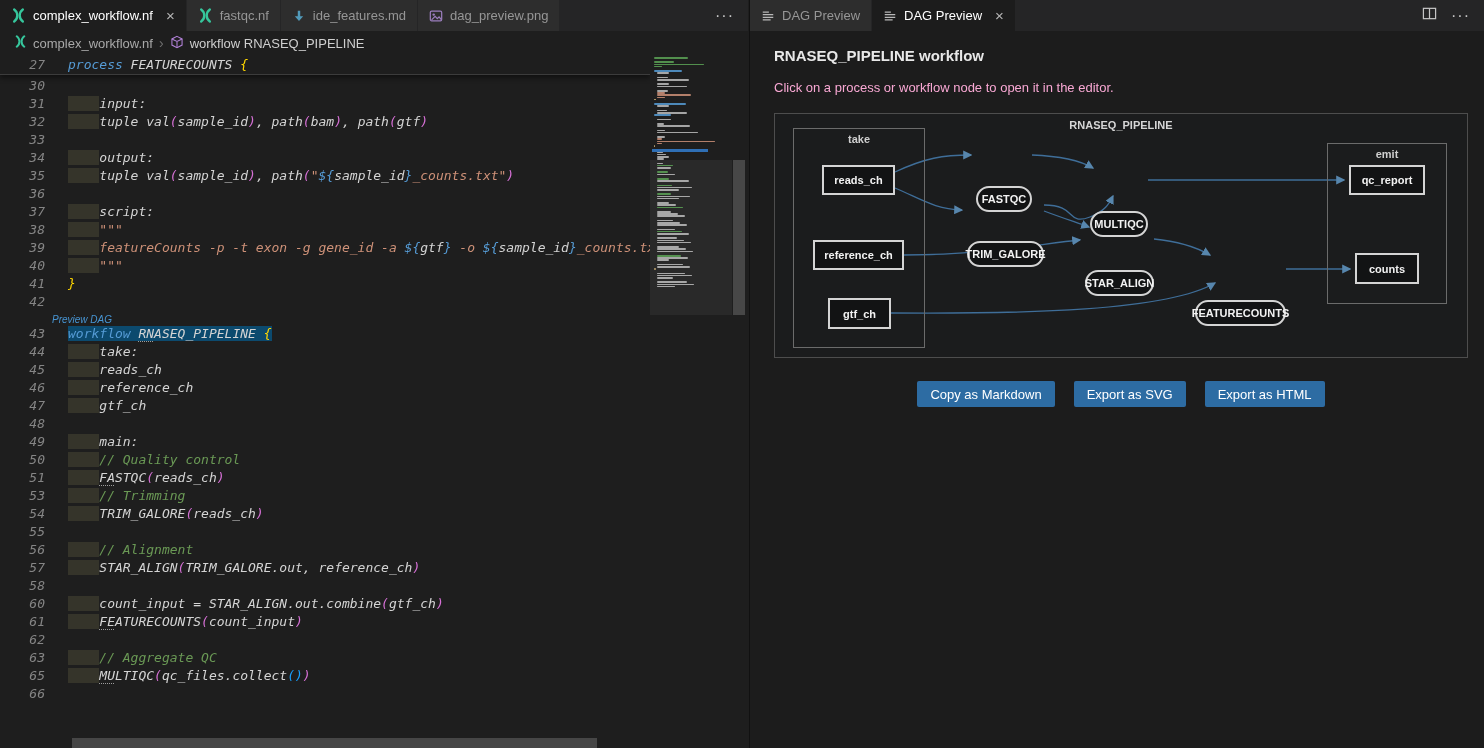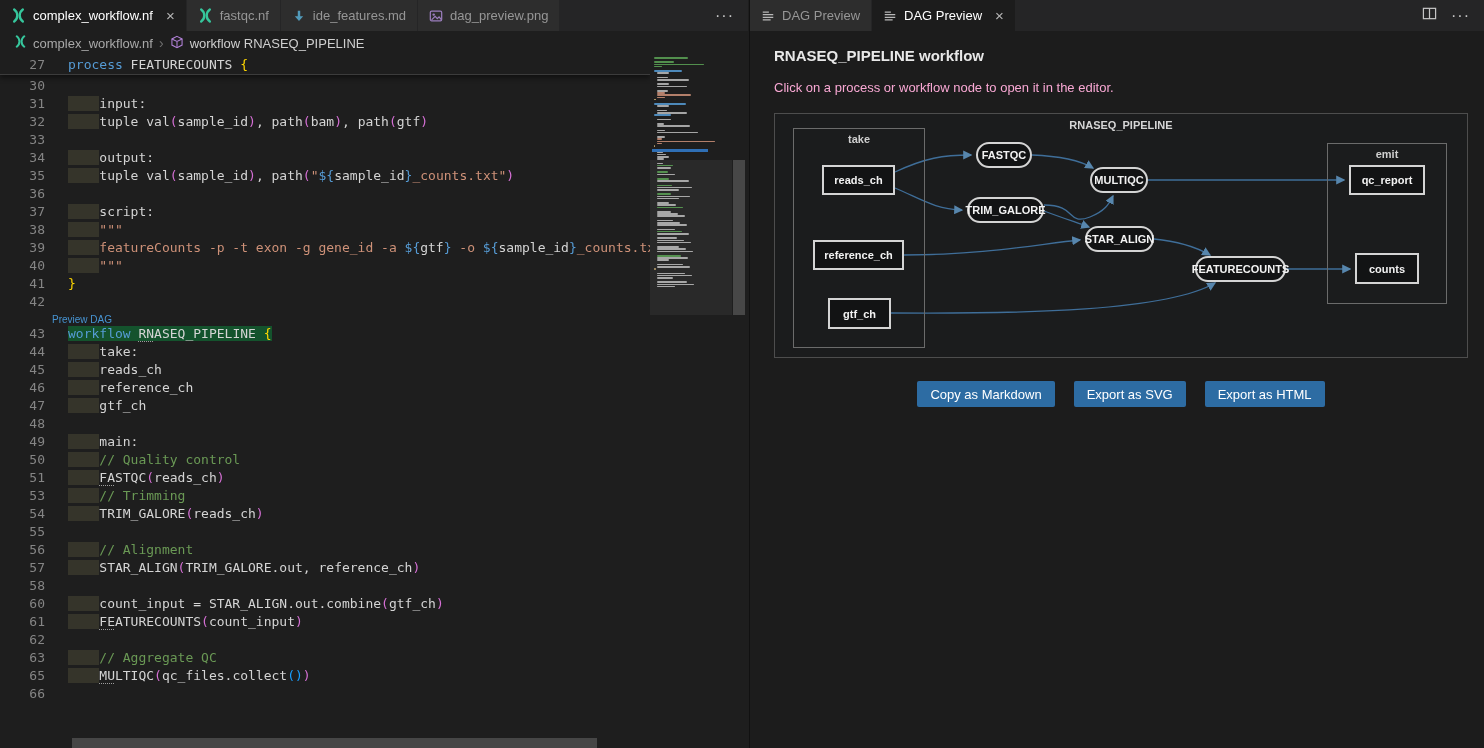--- a/index.html
+++ b/index.html
@@ -23,40 +23,40 @@
   .more-glyph { font-size:16px; letter-spacing:1px; color:#c5c5c5; cursor:pointer; }
 
   
   .breadcrumb { display:flex; align-items:center; gap:6px; height:24px; padding-left:14px;
                 background:#1e1e1e; font-size:13px; color:#a9a9a9; }
   .breadcrumb .sep { color:#6f6f6f; font-size:14px; }
   .breadcrumb .sym { color:#cfcfcf; }
 
   
   .editor { position:absolute; left:0; top:55px; width:748px; height:693px; overflow:hidden; background:#1e1e1e; }
-  .code-clip { position:absolute; left:0; top:0; width:650px; height:693px; overflow:hidden; }
+  .code-clip { position:absolute; left:0; top:0; width:650px; height:693px; overflow:hidden;font-style:italic; }
   .code-line, .sticky-line { display:flex; height:18px; line-height:18px;
       font-family:"DejaVu Sans Mono", monospace; font-size:13px; white-space:pre; }
   .sticky-line { border-bottom:1px solid #3c3c3c; box-shadow:0 3px 5px rgba(0,0,0,.45); height:20px; line-height:19px;
                  position:relative; z-index:3; background:#1e1e1e; margin-bottom:2px; }
   .num { width:45px; flex:0 0 45px; text-align:right; color:#858585; user-select:none; }
   .ltxt { margin-left:23px; }
   .lens-row { height:14px; line-height:14px; padding-left:52px; }
   .lens { font-size:10px; color:#4794d2; cursor:pointer; font-family:"Liberation Sans",sans-serif; }
 
   .tk-kw { color:#569cd6; }
   .tk-pl { color:#d4d4d4; }
   .tk-cm { color:#6a9955; }
   .tk-st { color:#ce9178; }
   .tk-b1 { color:#ffd700; }
   .tk-b2 { color:#d670d6; }
   .tk-b3 { color:#179fff; }
   .tk-iv { color:#569cd6; }
   .tk-ind { background:#35342a; }
-  .tk-sel { background:#14532d; }
+  .tk-sel { background:#0c4a6e; }
   .tk-dt { text-decoration:underline dotted #9d9d9d 1px; text-underline-offset:3px; }
 
   
   .minimap { position:absolute; left:650px; top:0; width:82px; height:693px; background:#1e1e1e; }
   .mm-row { position:absolute; height:1.6px; border-radius:1px; }
   .mm-selbar { position:absolute; height:2.4px; background:#2f6fb5; }
   .mm-slider { position:absolute; left:0; width:82px; background:rgba(255,255,255,.05); }
   .vscroll { position:absolute; left:732px; top:0; width:14px; height:693px; }
   .vthumb { position:absolute; left:1px; width:12px; background:rgba(121,121,121,.45); }
   .hscroll { position:absolute; left:0; bottom:0; width:650px; height:10px; }
@@ -71,21 +71,21 @@
          border:1px solid #4d4d4d; background:#1b1c1d; }
   .dag-title { position:absolute; left:0; top:5px; width:100%; text-align:center;
                font-size:11px; font-weight:bold; color:#d6d6d6; }
   .dag svg { position:absolute; left:0; top:0; }
   .dag-group { position:absolute; border:1px solid #6b6b6b; background:transparent; }
   .dag-group-label { position:absolute; top:4px; left:0; width:100%; text-align:center;
                      font-size:11px; font-weight:bold; color:#cfcfcf; }
   .dag-node { position:absolute; display:flex; align-items:center; justify-content:center;
               background:#121314; border:2px solid #d4d4d4; color:#f2f2f2;
               font-size:11px; font-weight:bold; cursor:pointer; white-space:nowrap; }
-  .dag-node.proc { border-radius:13px; }
+  .dag-node.proc { border-radius:13px;margin-top:44px; }
 
   .btnrow { position:absolute; left:24px; top:350px; width:694px; display:flex; justify-content:center; gap:19px; }
   .btn { height:26px; padding:0 13px; display:flex; align-items:center; border:none; border-radius:2px;
          background:#2d6ca3; color:#ffffff; font-size:13px; font-family:"Liberation Sans",sans-serif; cursor:pointer; }
 </style>
 </head>
 <body>
 
 <div class="app">
 

